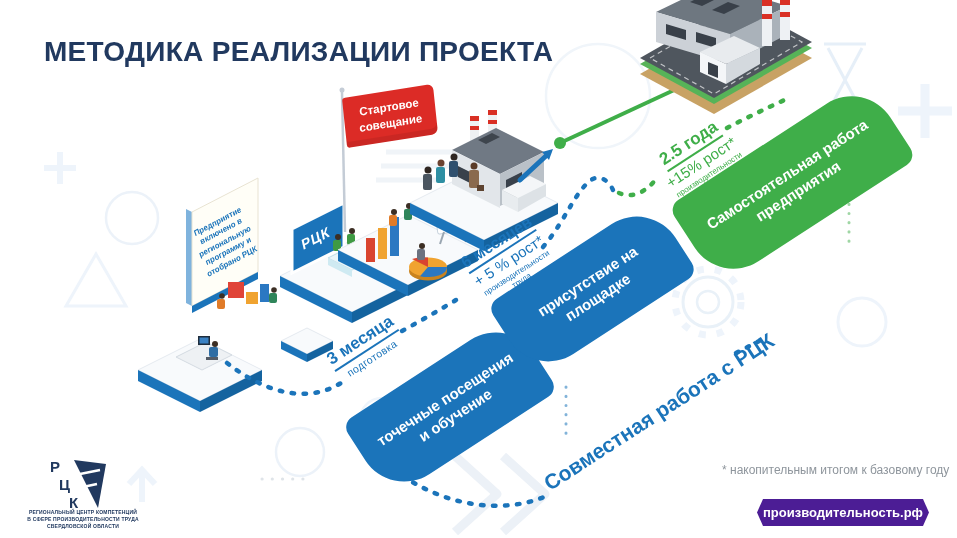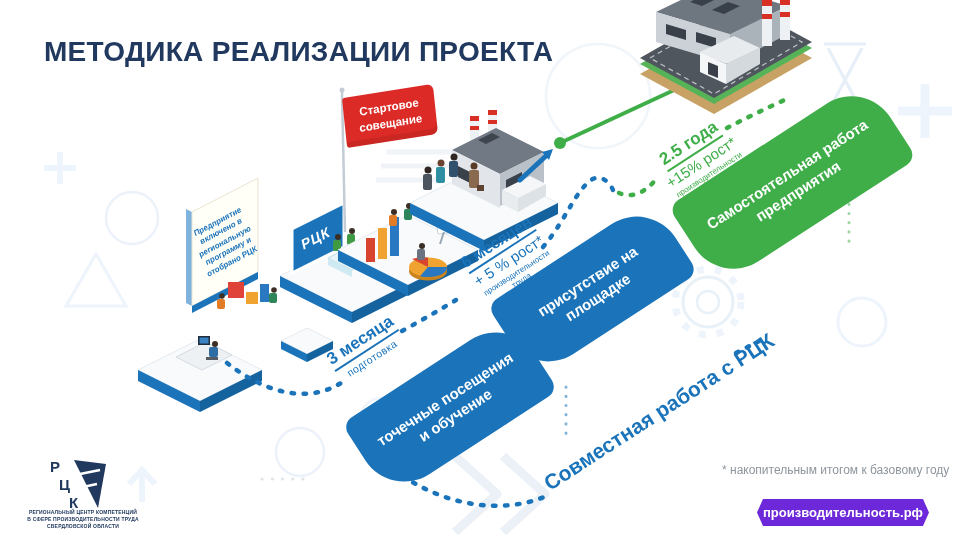--- a/index.html
+++ b/index.html
@@ -51,21 +51,21 @@
   #pill-presence{left:495px;top:245px;width:195px;height:88px;background:#1b74ba;font-size:15px;}
   #pill-presence span{width:125px;}
   #pill-independent{left:675px;top:135px;width:235px;height:95px;background:#3fae49;font-size:15px;}
   #pill-independent span{width:200px;}
 
   #joint-label{left:524px;top:400px;width:270px;font-size:21px;font-weight:bold;color:#1b74ba;
         transform:rotate(-33deg);text-align:center;}
 
   #footnote{left:722px;top:463px;font-size:12px;color:#8e959c;}
 
-  #site-badge{left:757px;top:499px;width:172px;height:27px;background:#6d28d9;color:#fff;
+  #site-badge{left:757px;top:499px;width:172px;height:27px;background:#4c1d95;color:#fff;
         font-weight:bold;font-size:13px;display:flex;align-items:center;justify-content:center;
         clip-path:polygon(3.5% 0,96.5% 0,100% 50%,96.5% 100%,3.5% 100%,0 50%);cursor:pointer;}
 
   #logo-caption{left:24px;top:509px;width:118px;font-size:5px;line-height:1.35;color:#21395f;
         text-align:center;font-weight:bold;letter-spacing:.2px;}
   #logo-caption div{white-space:nowrap;}
 </style>
 </head>
 <body>
 

